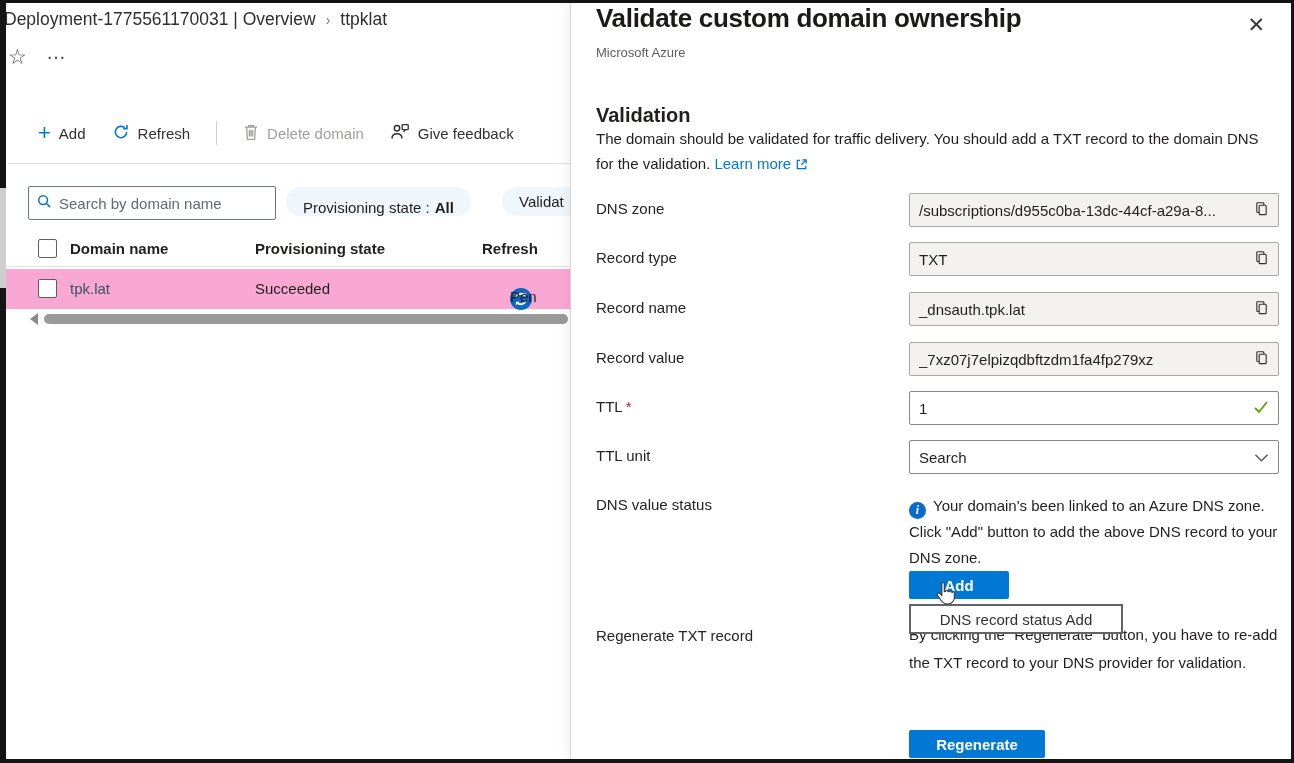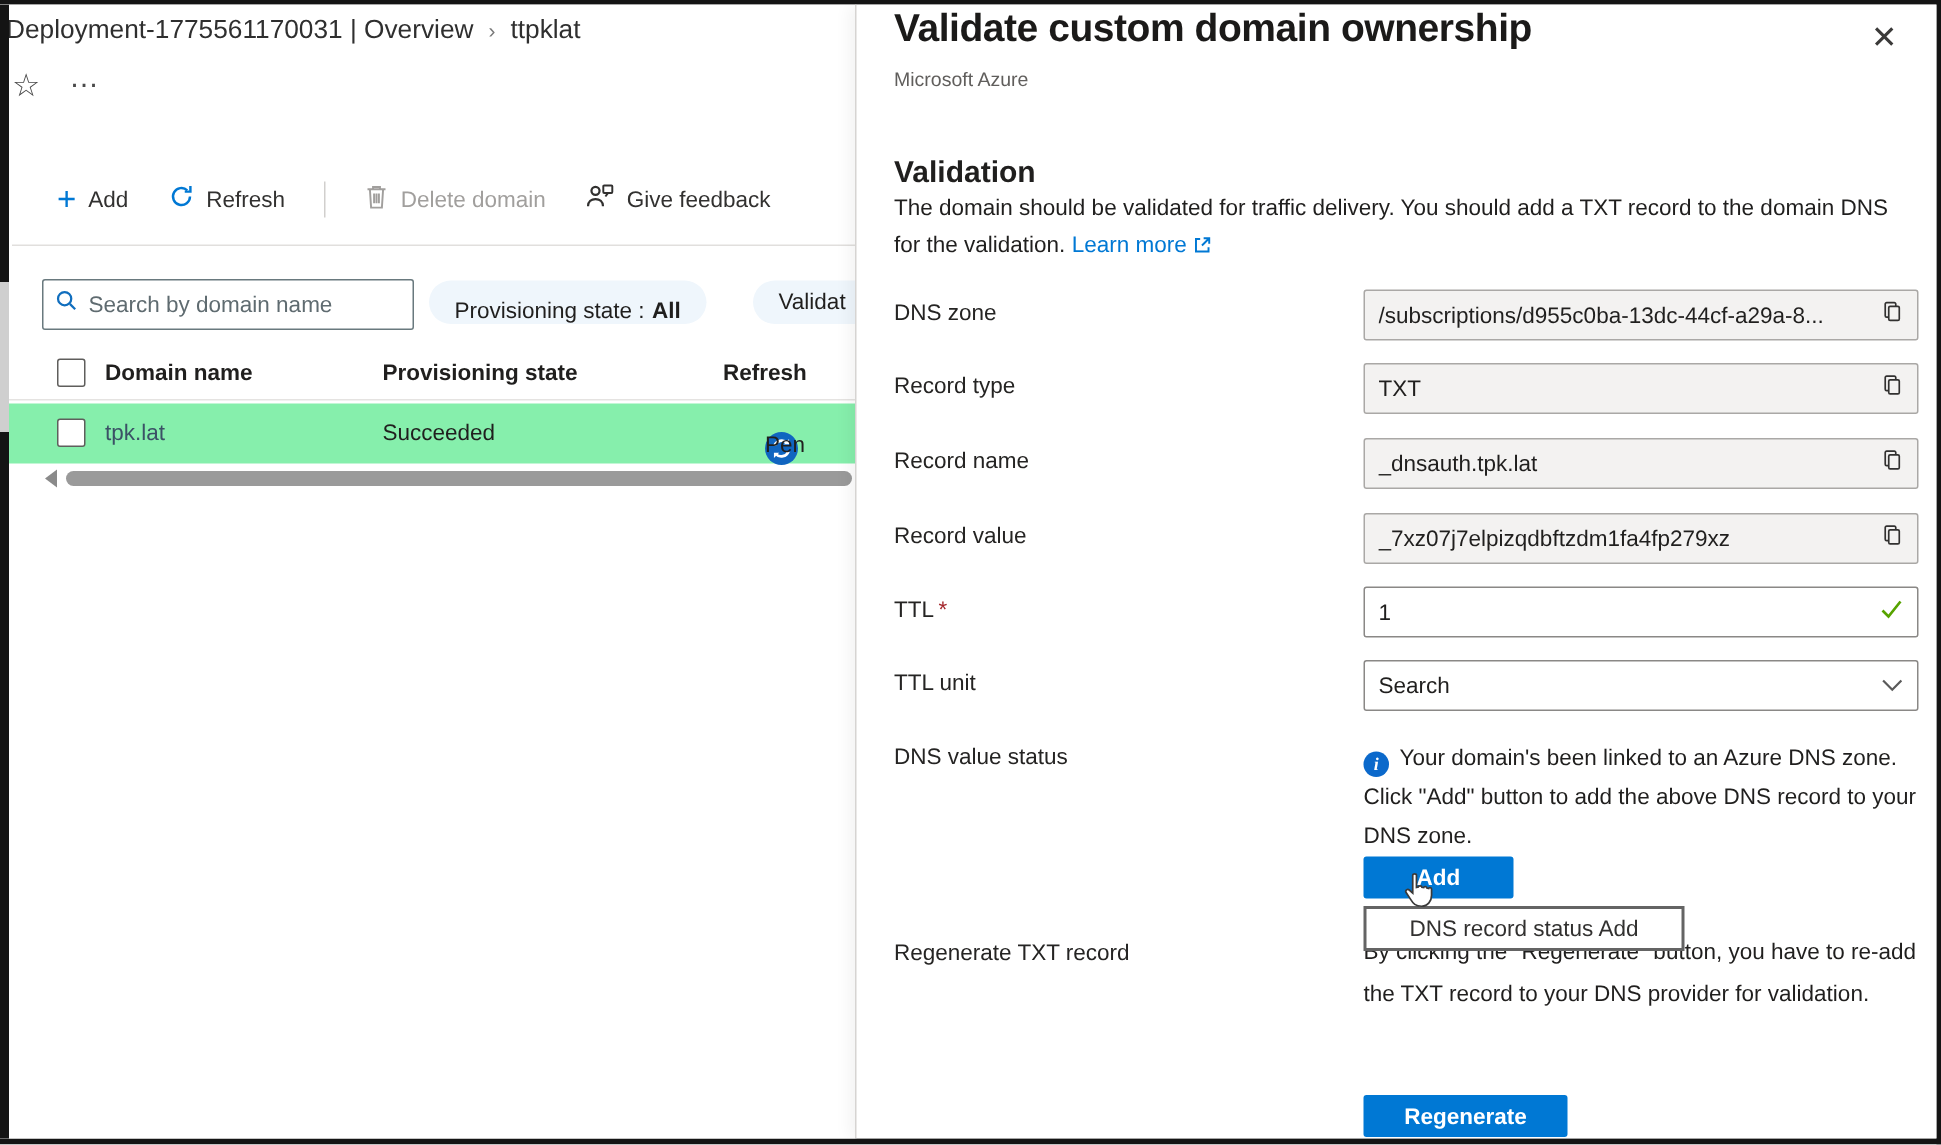--- a/index.html
+++ b/index.html
@@ -33,21 +33,21 @@
   .search-box input { border:none; outline:none; width:100%; font-size:15px; font-family:inherit; color:#323130; }
   .search-box input::placeholder { color:#5f6b70; }
 
   .pill { position:absolute; top:184px; height:29px; background:#eff6fc; border-radius:15px;
     display:flex; align-items:center; padding:0 17px; font-size:15px; color:#201f1e; white-space:nowrap; cursor:pointer; }
   .pill-1 { left:286px;align-items:flex-end; }
   .pill-2 { left:502px; width:120px; }
   .pill b { margin-left:5px; }
 
   .thead { position:absolute; left:0; top:228px; width:570px; height:36px; border-bottom:1px solid #e5e3e1; font-weight:700; font-size:15px; }
-  .trow { position:absolute; left:0; top:266px; width:570px; height:40px; background:#86efac; font-size:15px; }
+  .trow { position:absolute; left:0; top:266px; width:570px; height:40px; background:#f9a8d4; font-size:15px; }
   .cb { position:absolute; left:38px; width:19px; height:19px; border:1px solid #5f5e5c; border-radius:2px; background:#fff; cursor:pointer; }
   .thead .cb { top:8px; } .trow .cb { top:10px; }
   .col-domain { position:absolute; left:70px; } .col-prov { position:absolute; left:255px; } .col-valid { position:absolute; left:482px; }
   .thead span { top:9px; } .trow span { top:11px; }
   .thead span, .trow span { position:absolute; white-space:nowrap; }
   .domain-link { color:#3b5166; cursor:pointer; }
   .valid-cell { position:absolute; left:510px; top:8px; display:flex; align-items:center; gap:8px; }
   .sync-badge { width:22px; height:22px; flex:0 0 auto; }
 
   .hscroll { position:absolute; left:30px; top:310px; width:540px; height:12px; display:flex; align-items:center; }

